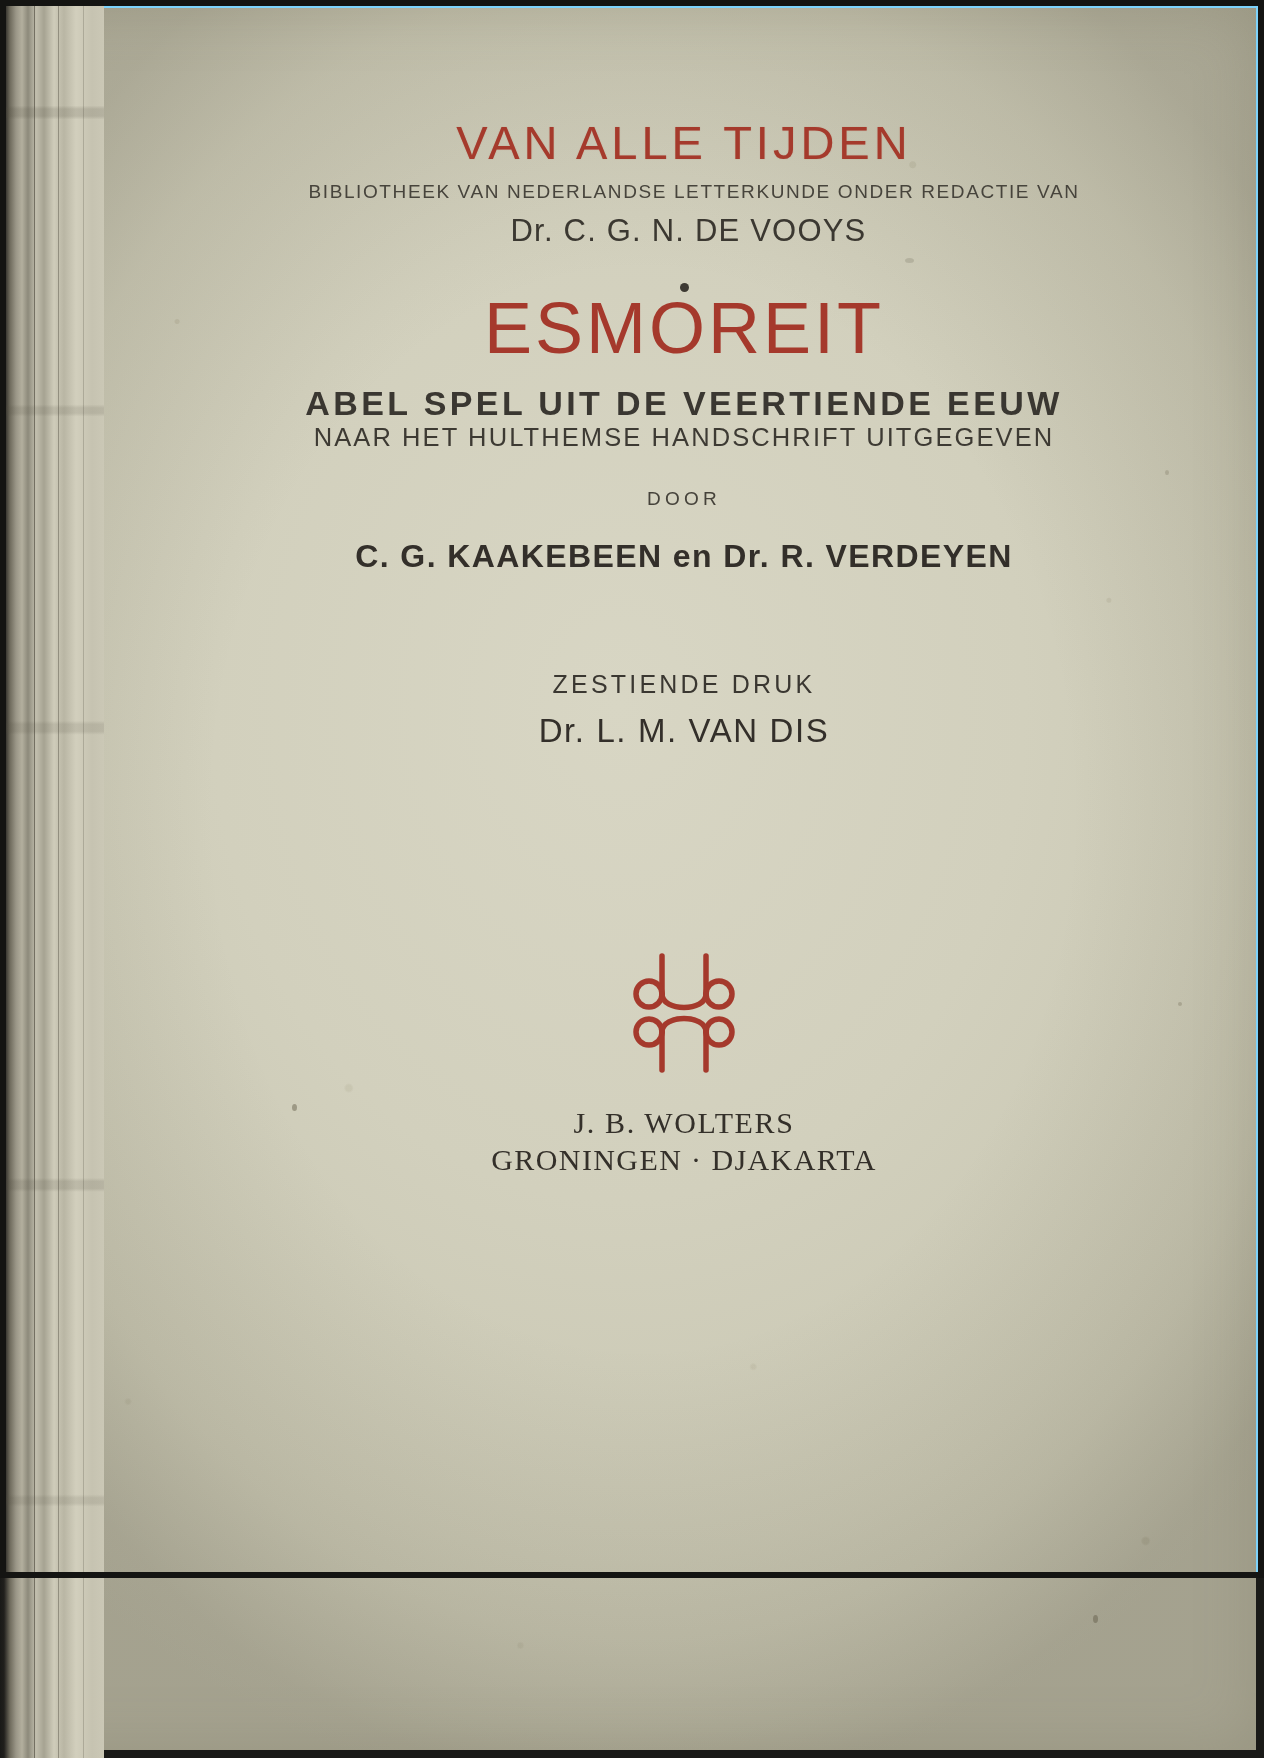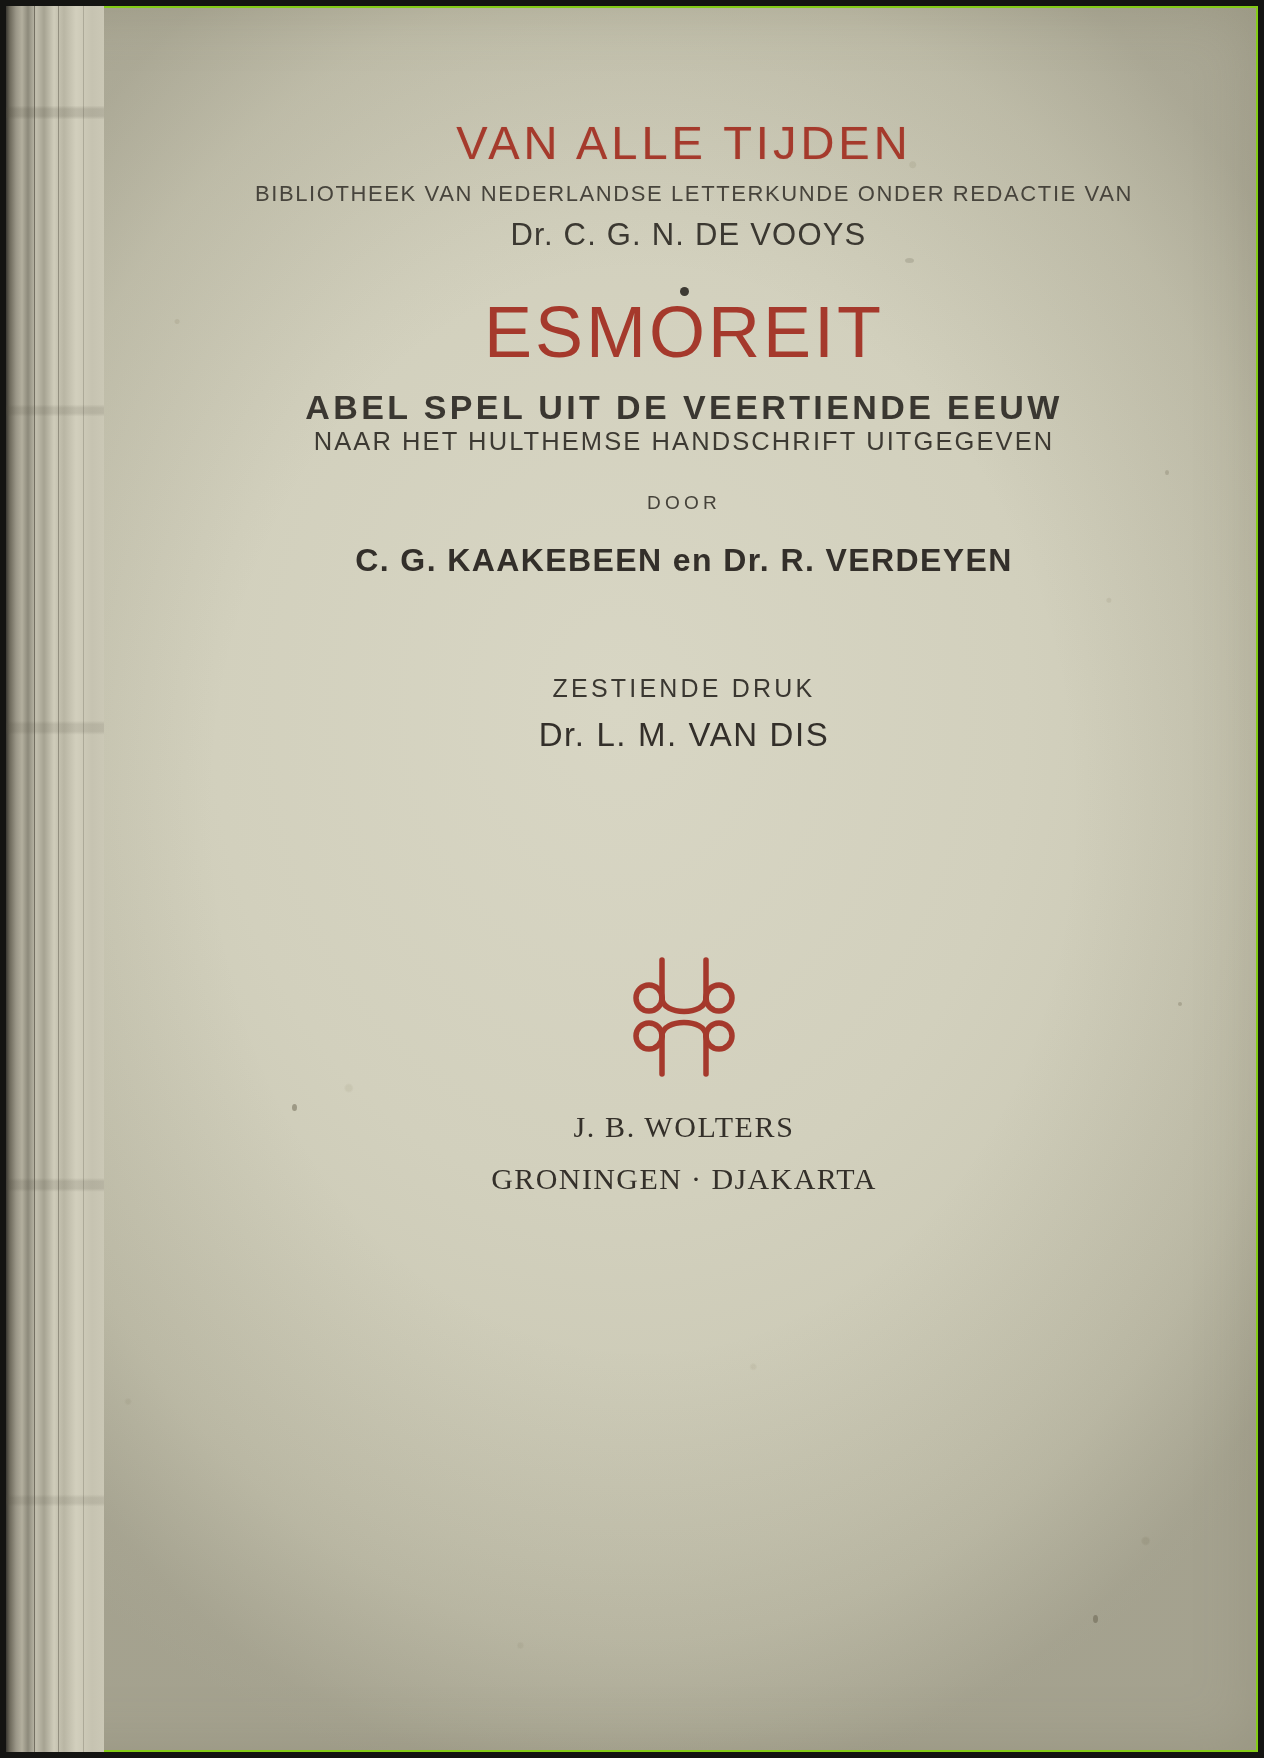--- a/index.html
+++ b/index.html
@@ -11,22 +11,22 @@
     width: 1264px;
     height: 1758px;
     overflow: hidden;
     font-family: "Liberation Sans", sans-serif;
   }
 
   
   .scan {
     position: relative;
     width: 1264px;
-    height: 1758px;
-    background: #84cc16;
+    height: 1578px;
+    background: #7dd3fc;
   }
 
   
   .scan::before {
     content: "";
     position: absolute;
     inset: 0;
     border: 6px solid #141412;
     pointer-events: none;
     z-index: 40;
@@ -123,21 +123,21 @@
     font-size: 47px;
     letter-spacing: 4px;
     font-weight: 400;
     color: #a53a2c;
     line-height: 1.05;
     text-shadow: 0 0 1px rgba(165,58,44,0.35);
   }
 
   .series-sub {
     margin-top: 14px;
-    font-size: 22px;
+    font-size: 19px;
     letter-spacing: 1.6px;
     color: #47443c;
     font-weight: 400;
     padding-left: 20px;
   }
 
   .series-editor {
     margin-top: 10px;
     font-size: 31px;
     letter-spacing: 1.2px;
@@ -222,21 +222,21 @@
   .logo-wrap svg { display: block; }
 
   .publisher {
     margin-top: 30px;
     font-size: 30px;
     letter-spacing: 1.6px;
     color: #34302a;
     font-family: "Liberation Serif", serif;
   }
   .city {
-    margin-top: 18px;
+    margin-top: 3px;
     font-size: 30px;
     letter-spacing: 1.4px;
     color: #34302a;
     font-family: "Liberation Serif", serif;
   }
 
   
   .speck {
     position: absolute;
     background: rgba(95,88,68,0.45);

